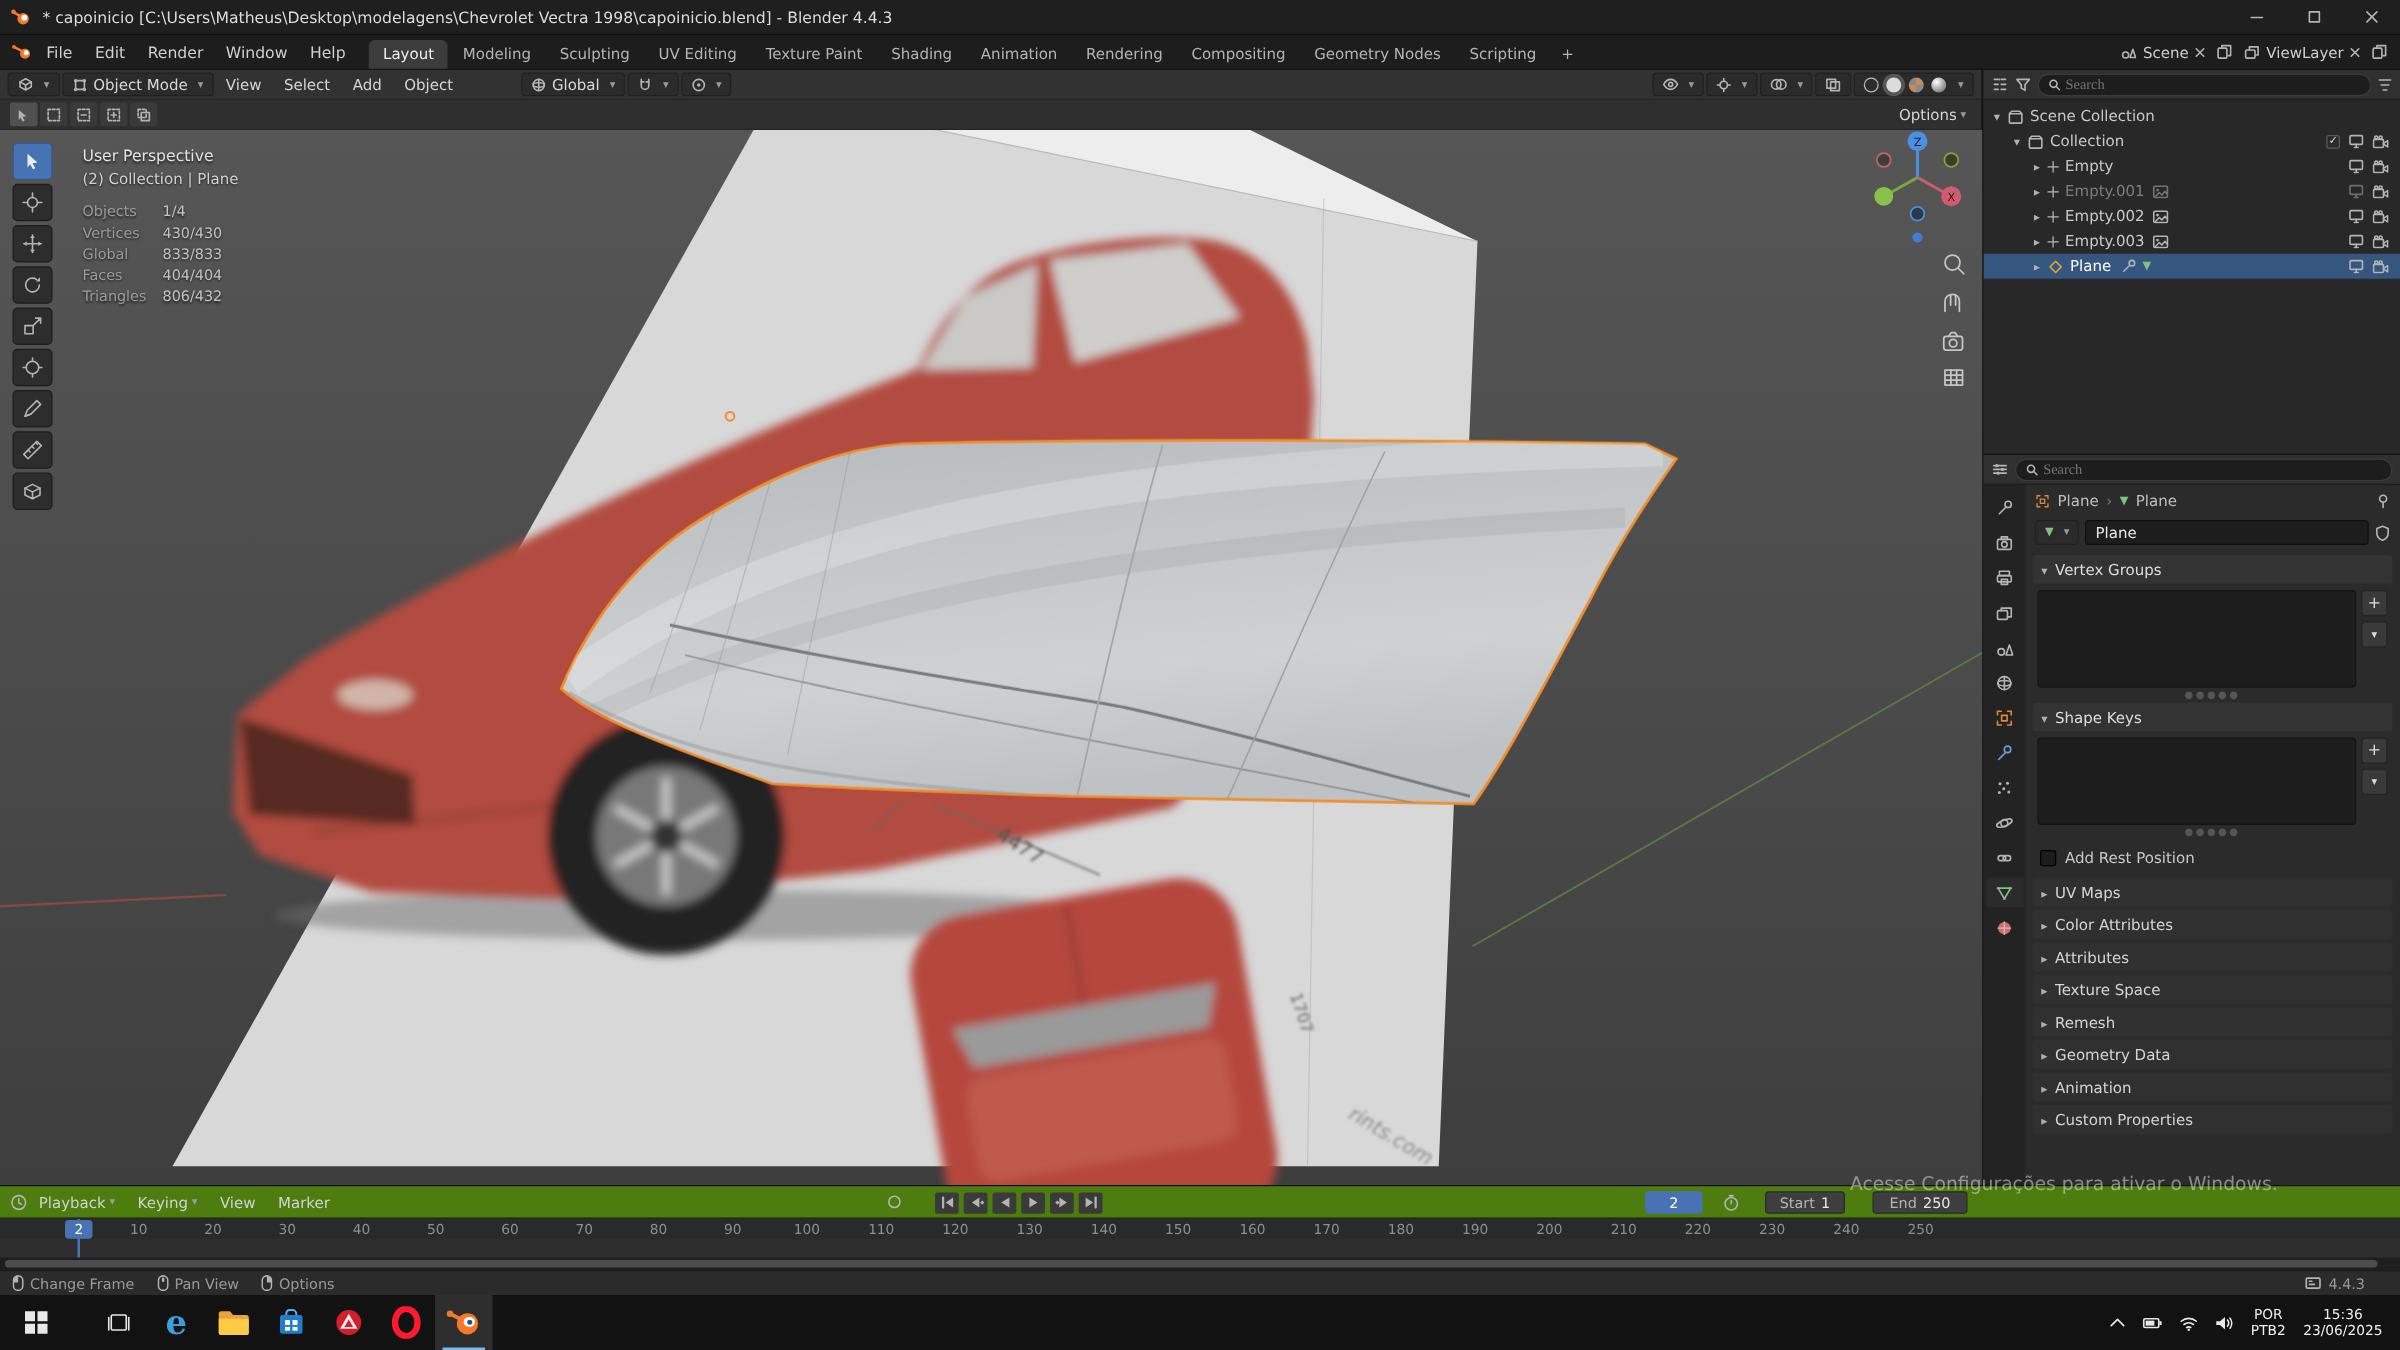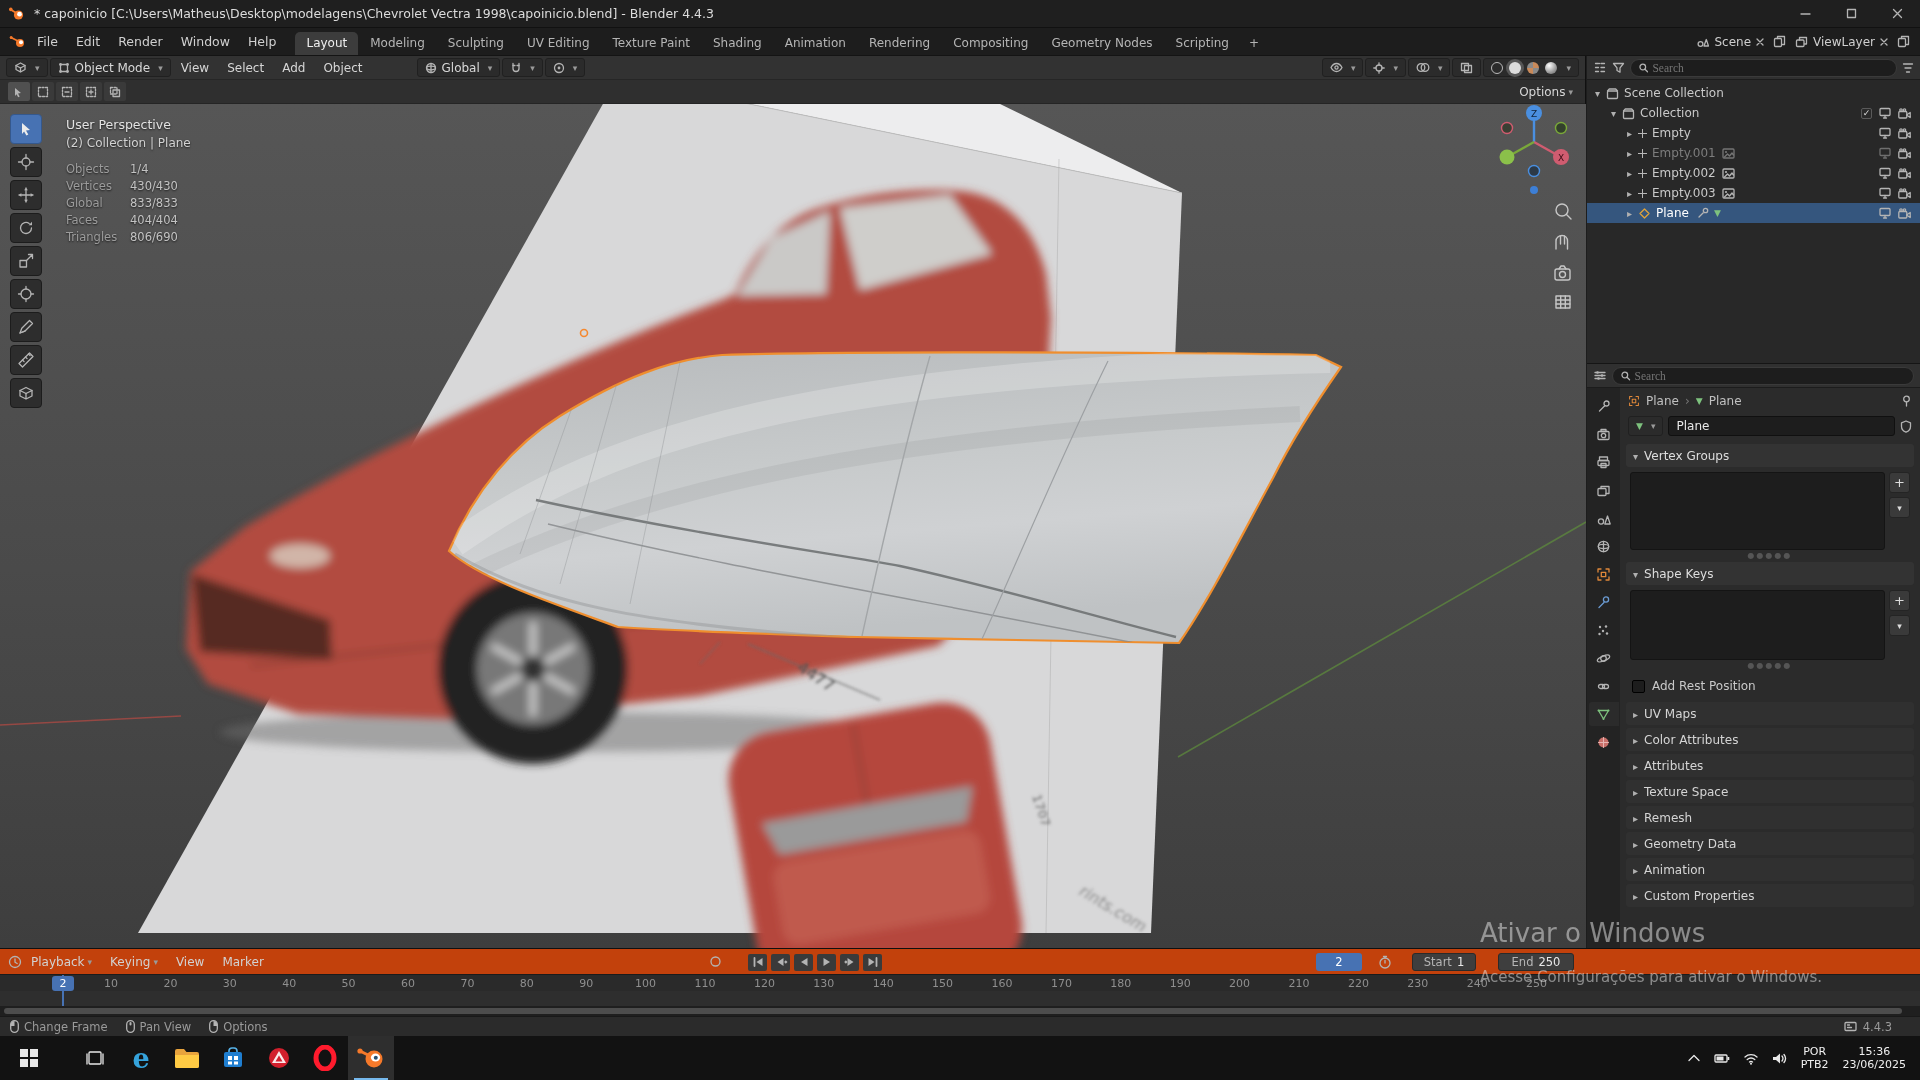--- a/index.html
+++ b/index.html
@@ -86,21 +86,21 @@
 .listwrap{display:flex;gap:4px;margin:5px 10px 2px}
 .dlist{flex:1;height:78px;background:#1d1d1d;border:1px solid #141414;border-radius:3px}
 .lbtns{display:flex;flex-direction:column;gap:4px}
 .sqbtn{width:21px;height:21px;background:#3a3a3a;border:1px solid #242424;border-radius:3px;color:#ddd;font-size:13px;line-height:19px;text-align:center}
 .grip{text-align:center;color:#555;font-size:8px;letter-spacing:2px;line-height:8px}
 .cbrow{display:flex;align-items:center;gap:7px;margin:9px 12px;color:#c9c9c9}
 .cbox{width:13px;height:13px;background:#1d1d1d;border:1px solid #000;border-radius:2px}
 
 
 .timeline{position:absolute;top:948px;left:0;width:1920px;height:58px;background:#262626;border-top:1px solid #101010}
-.tl-header{position:relative;height:26px;background:#c2410c;display:flex;align-items:center;font-size:12px;color:#d2d2d2;border-bottom:1px solid #1b1b1b;padding-left:8px}
+.tl-header{position:relative;height:26px;background:#4d7c0f;display:flex;align-items:center;font-size:12px;color:#d2d2d2;border-bottom:1px solid #1b1b1b;padding-left:8px}
 .tl-menu{padding:0 9px;display:flex;align-items:center}
 .transport{position:absolute;left:748px;top:0;height:26px;display:flex;align-items:center;gap:4px}
 .tbtn{width:19px;height:17px;background:#3a3a3a;border-radius:2px;display:flex;align-items:center;justify-content:center}
 .tbtn svg{display:block}
 .framefield{position:absolute;left:1316px;top:4px;width:46px;height:18px;background:#4772b3;border-radius:3px;color:#fff;font-size:11.5px;display:flex;align-items:center;justify-content:center}
 .pill{position:absolute;top:4px;height:18px;background:#3e3e3e;border:1px solid #2a2a2a;border-radius:3px;color:#b5b5b5;font-size:11.5px;display:flex;align-items:center;justify-content:center;gap:5px}
 .pill b{color:#e9e9e9;font-weight:normal}
 .tl-ruler{position:relative;height:32px;background:#2a2a2a;overflow:hidden}
 .tl-band{position:absolute;left:0;top:16px;width:1920px;height:16px;background:#2e2e2e}
 .rmark{position:absolute;top:2px;transform:translateX(-50%);font-size:11px;color:#8f8f8f}
@@ -534,21 +534,21 @@
             <div class="row">
                 <span class="lb">Global</span>
                 <span class="vl">833/833</span>
               </div>
             <div class="row">
                 <span class="lb">Faces</span>
                 <span class="vl">404/404</span>
               </div>
             <div class="row">
                 <span class="lb">Triangles</span>
-                <span class="vl">806/690</span>
+                <span class="vl">806/432</span>
               </div>
           </div>
         </div>
       </div>
     </div>
 
     <div class="rightpanel">
 
       <div class="outliner">
         <div class="reg-header">
@@ -1136,17 +1136,16 @@
         <div>PTB2</div>
       </div>
       <div class="trayblock">
         <div>15:36</div>
         <div>23/06/2025</div>
       </div>
     </div>
   </div>
 
   <div class="watermark">
-    <div class="w1">Ativar o Windows</div>
     <div class="w2">Acesse Configurações para ativar o Windows.</div>
   </div>
 
 </div>
 
 </body></html>

